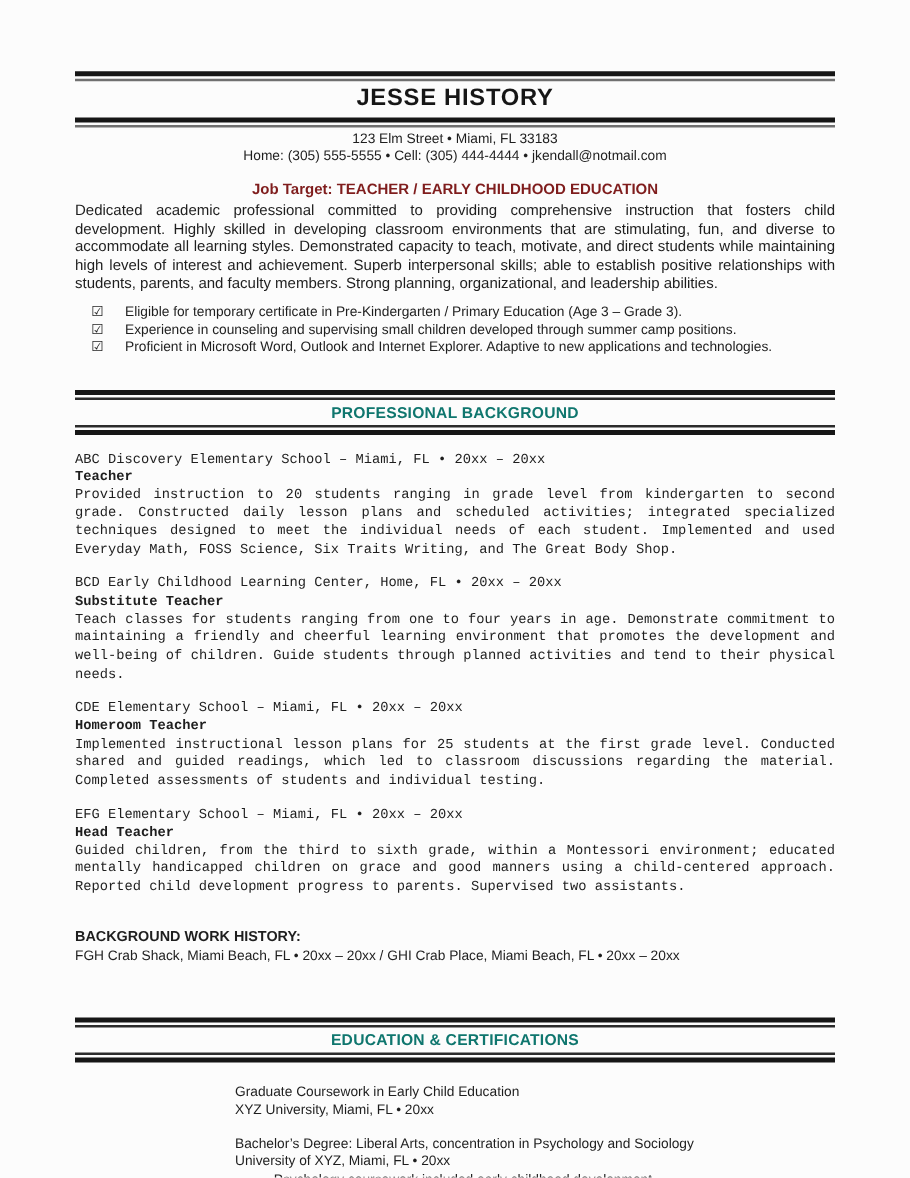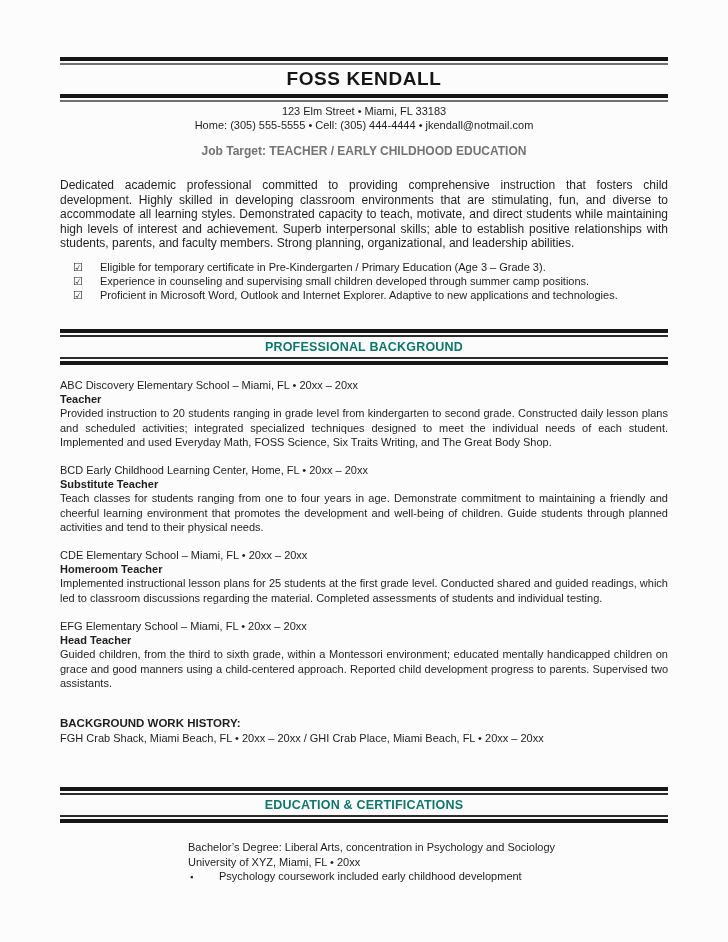--- a/index.html
+++ b/index.html
@@ -21,35 +21,35 @@
   .name-block { margin-top:57px; }
   .name {
     text-align:center; font-size:19px; font-weight:bold;
     letter-spacing:0.6px; margin:3px 0 4px 0; color:#161616;
   }
   .center-line { text-align:center; font-size:11px; line-height:13.5px; }
   .contact-block { margin-top:3px; }
 
   .job-target {
     text-align:center; font-weight:bold; font-size:12px;
-    margin-top:12px; margin-bottom:20px; color:#737373;
+    margin-top:12px; margin-bottom:3px; color:#7f1d1d;
   }
   .summary { text-align:justify; font-size:12px; line-height:14.6px; }
 
   .highlights { margin-top:10px; }
   .highlight-row { display:flex; font-size:11px; line-height:13.9px; padding-left:13px; }
   .check-glyph { flex:none; width:27px; font-size:11px; color:#222; }
 
   .section-head { margin-top:26px; }
   .sec-title {
     text-align:center; font-weight:bold; font-size:12.5px;
     margin:3px 0; color:#0f766e; letter-spacing:0.2px;
   }
 
-  .job { margin-top:13px; }
+  .job { margin-top:13px;font-family:Liberation Mono, monospace; }
   .company-line { font-size:11px; line-height:14.2px; }
   .job-title { font-size:11px; line-height:14.2px; font-weight:bold; }
   .job-desc { font-size:11px; line-height:14.6px; text-align:justify; }
 
   .additional { margin-top:25px; }
   .additional-heading { font-size:11.5px; font-weight:bold; line-height:14px; }
   .additional-line { font-size:11px; line-height:14.2px; margin-top:1px; }
 
   .education-block { margin-top:42px; }
   .edu-entries { margin-left:128px; margin-top:17px; }
@@ -61,21 +61,21 @@
 </head>
 <body>
 
 <div class="page">
 
   <div class="name-block">
     <div>
       <div class="rule-thick"></div>
       <div class="rule-thin"></div>
     </div>
-    <div class="name">FOSS KENDALL</div>
+    <div class="name">JESSE HISTORY</div>
     <div>
       <div class="rule-thick"></div>
       <div class="rule-thin"></div>
     </div>
     <div class="contact-block">
       <div class="center-line">123 Elm Street • Miami, FL 33183</div>
       <div class="center-line">Home: (305) 555-5555 • Cell: (305) 444-4444 • jkendall@notmail.com</div>
     </div>
   </div>
 
@@ -149,20 +149,24 @@
       </div>
       <div class="sec-title">EDUCATION &amp; CERTIFICATIONS</div>
       <div>
         <div class="rule-thin-top"></div>
         <div class="rule-thick"></div>
       </div>
     </div>
 
     <div class="edu-entries">
       <div class="edu-entry">
+        <div class="edu-line">Graduate Coursework in Early Child Education</div>
+        <div class="edu-line">XYZ University, Miami, FL • 20xx</div>
+      </div>
+      <div class="edu-entry">
         <div class="edu-line">Bachelor’s Degree: Liberal Arts, concentration in Psychology and Sociology</div>
         <div class="edu-line">University of XYZ, Miami, FL • 20xx</div>
         <div class="edu-bullet-row">
           <span class="bullet-glyph">▪</span>
           <span>Psychology coursework included early childhood development</span>
         </div>
       </div>
     </div>
   </div>
 

